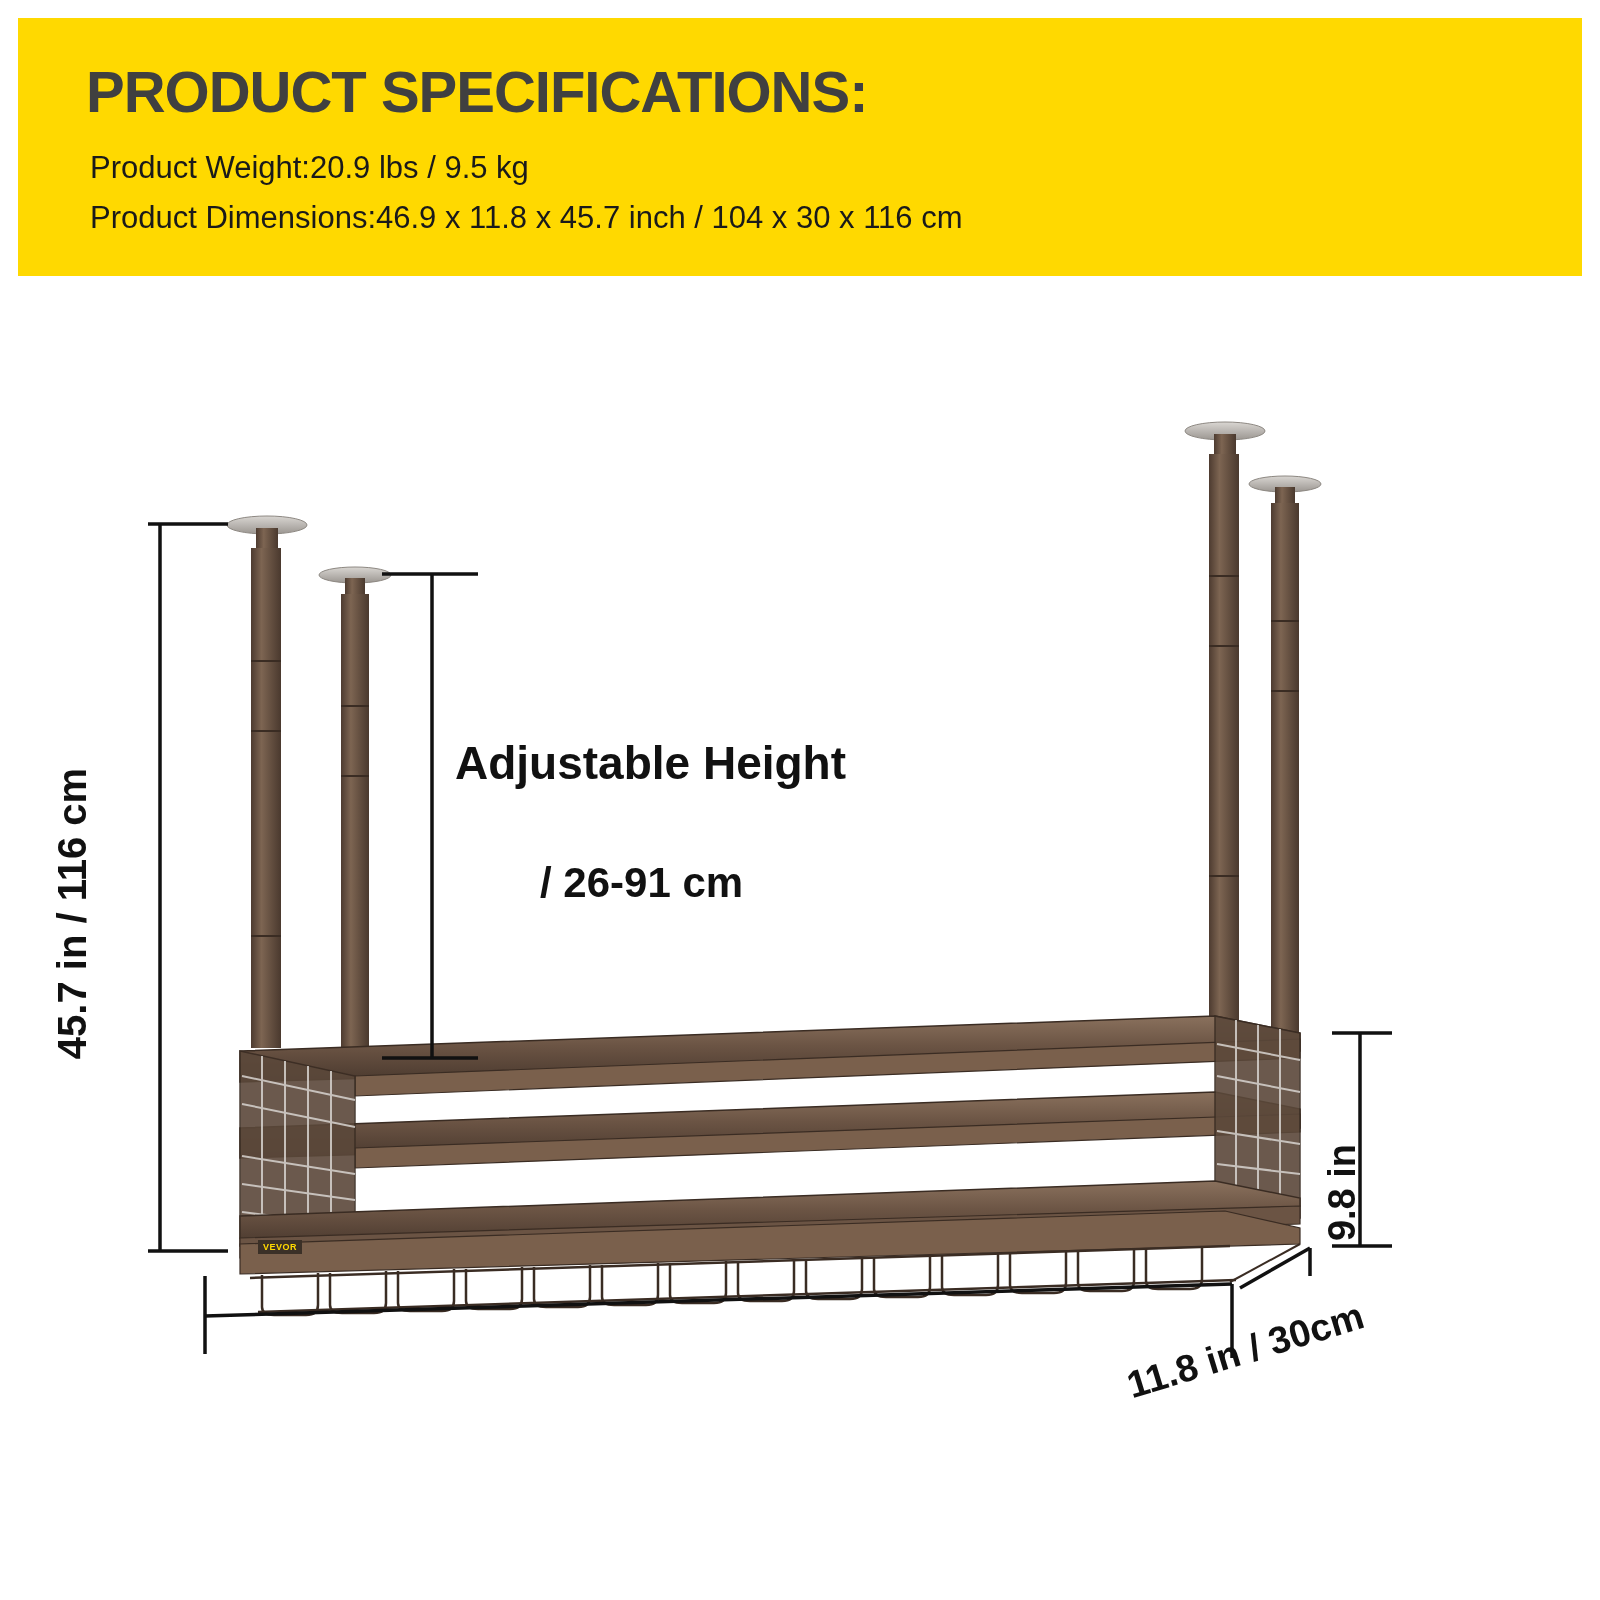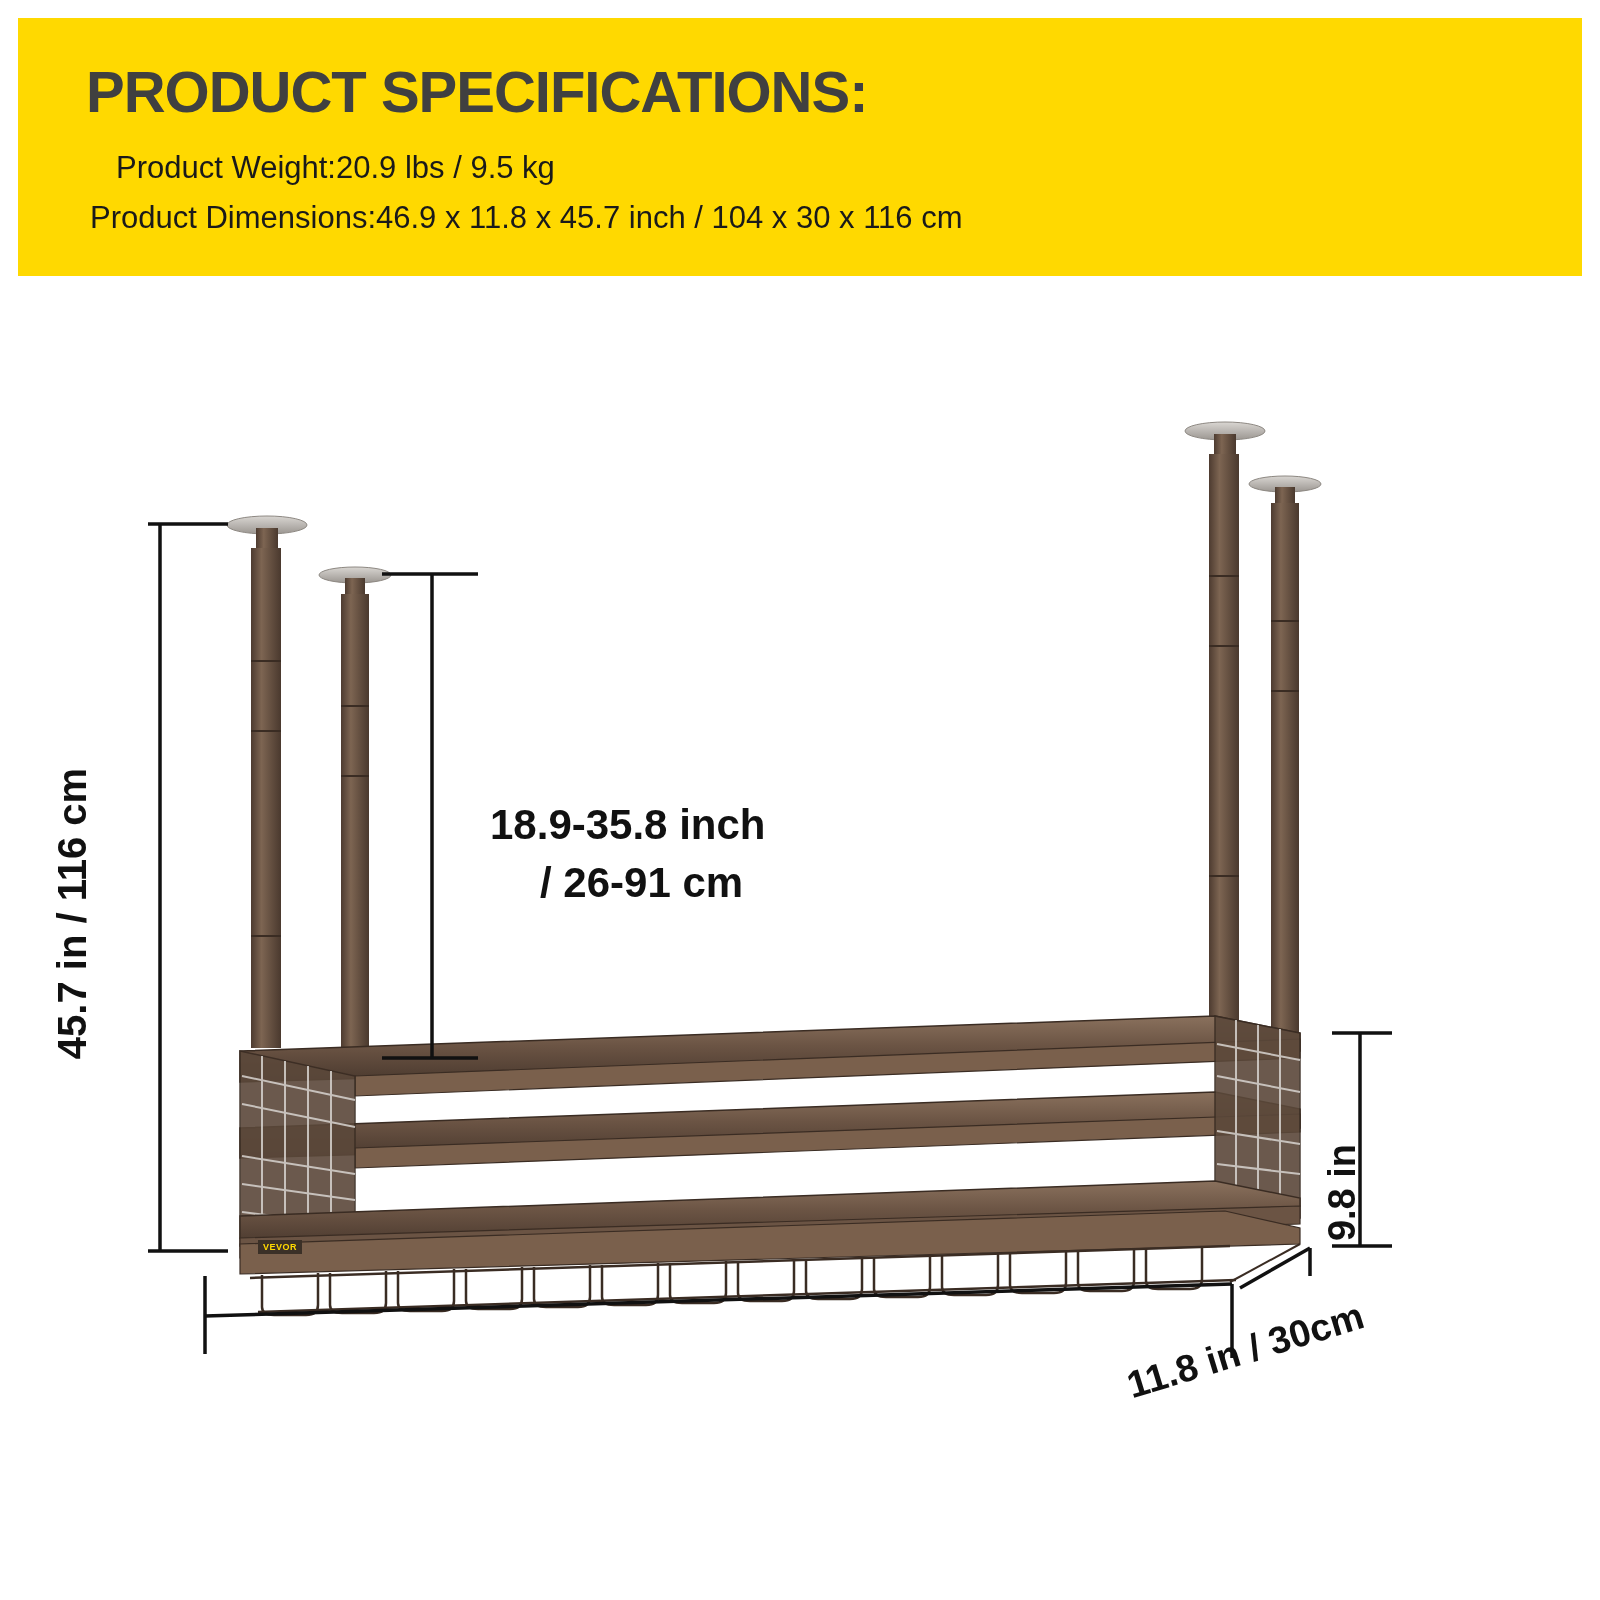--- a/index.html
+++ b/index.html
@@ -36,21 +36,21 @@
     white-space: nowrap;
     font-family: "Liberation Sans", sans-serif;
   }
   .banner-line {
     position: absolute;
     left: 72px;
     font-size: 31px;
     color: #1a1a1a;
     white-space: nowrap;
   }
-  .banner-line.l1 { top: 132px; margin-left: 26px; }
+  .banner-line.l1 { top: 132px; }
   .banner-line.l2 { top: 182px; }
 
   .brand {
     position: absolute;
     right: 75px;
     top: 34px;
     font-size: 86px;
     font-weight: bold;
     color: #111111;
     letter-spacing: -2px;
@@ -285,17 +285,17 @@
 
       <line x1="1240" y1="1012" x2="1310" y2="972"></line>
       <line x1="1310" y1="972" x2="1310" y2="1000"></line>
     </g>
   </svg>
 
   <div class="lbl dim-left">45.7 in / 116 cm</div>
   <div class="lbl dim-right">9.8 in</div>
   <div class="lbl dim-depth">11.8 in / 30cm</div>
 
-  <div class="lbl adj-l2">18.9-35.8 inch</div>
+  <div class="lbl adj-title">Adjustable Height</div>
   <div class="lbl adj-l3">/ 26-91 cm</div>
 
   <div class="vevor-tag">VEVOR</div>
 </div>
 
 </body></html>

